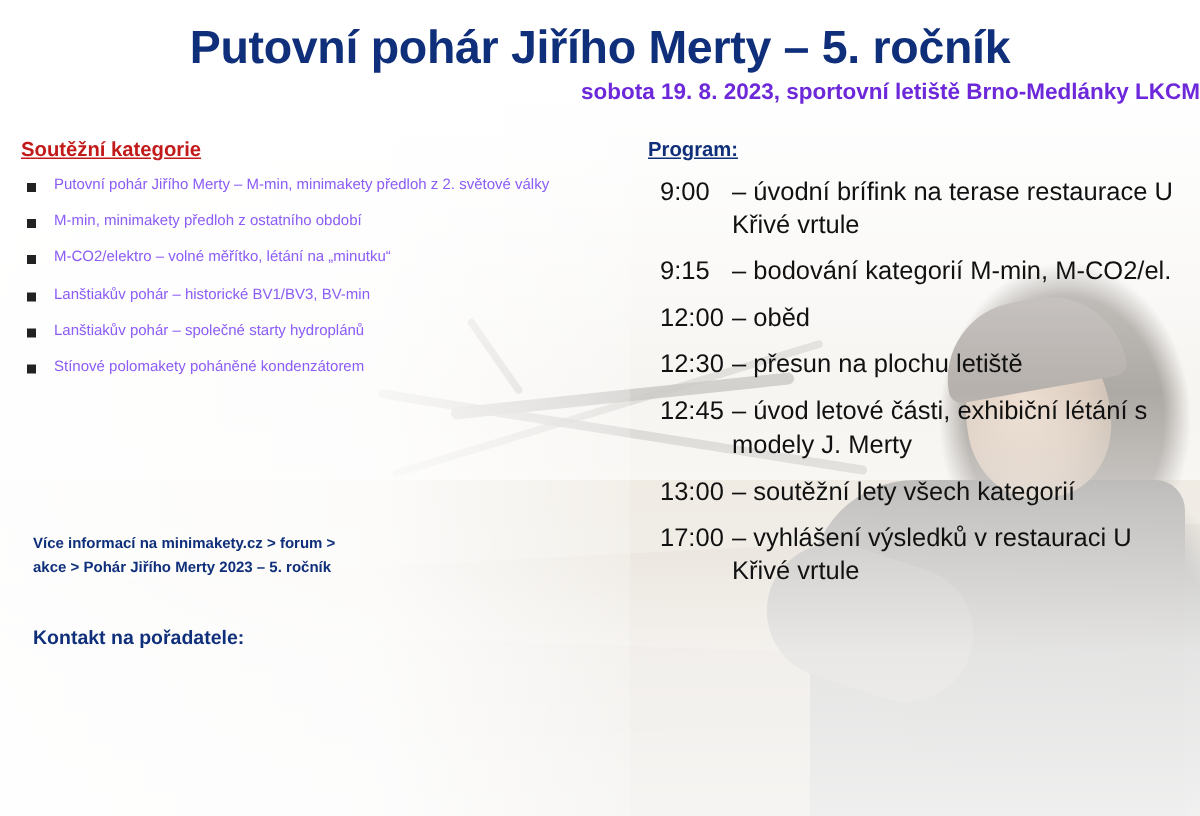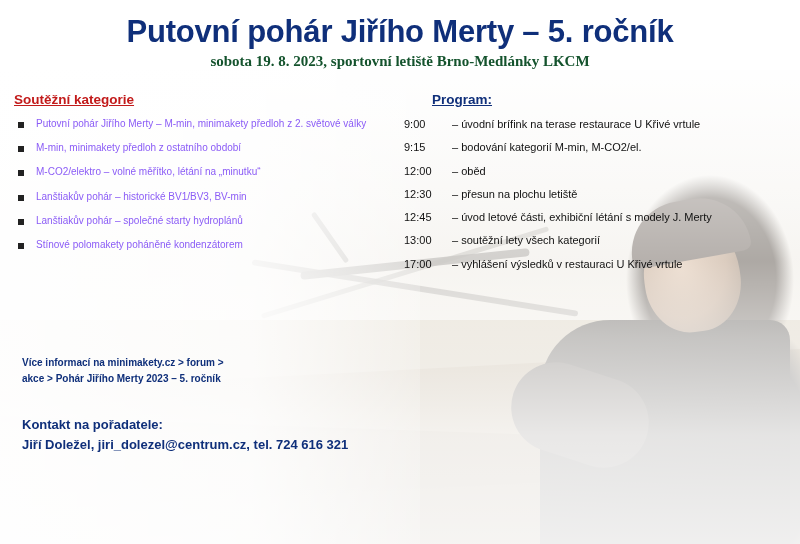--- a/index.html
+++ b/index.html
@@ -165,25 +165,24 @@
     text-align: center;
     font-size: 31px;
     font-weight: bold;
     color: #0f2f7a;
     letter-spacing: -0.2px;
   }
   .subtitle {
     position: absolute;
     left: 0; top: 53px;
     width: 800px;
-    text-align: center;
+    text-align: right;
     font-size: 15px;
     font-weight: bold;
-    color: #14532d;
-    font-family: Liberation Serif, serif;
+    color: #6d28d9;
   }
 
   .col-left {
     position: absolute;
     left: 14px; top: 92px;
     width: 390px;
   }
   .col-right {
     position: absolute;
     left: 404px; top: 92px;
@@ -215,24 +214,25 @@
   }
   ul.cat-list li::before {
     content: "";
     position: absolute;
     left: 4px; top: 5px;
     width: 6px; height: 6px;
     background: #222222;
   }
   .prog-row {
     display: flex;
-    font-size: 11px;
+    font-size: 17px;
     color: #111111;
     margin-bottom: 9px;
     line-height: 1.3;
+    margin-left: 36px;
   }
   .prog-time {
     width: 48px;
     flex: 0 0 48px;
     color: #111111;
   }
   .prog-text {
     flex: 1 1 auto;
   }
 
@@ -344,19 +344,18 @@
       </div>
     </div>
 
     <div class="info-block">
       <div>Více informací na minimakety.cz &gt; forum &gt;</div>
       <div>akce &gt; Pohár Jiřího Merty 2023 – 5. ročník</div>
     </div>
 
     <div class="contact-block">
       <div>Kontakt na pořadatele:</div>
-      <div> Jiří Doležel, jiri_dolezel@centrum.cz, tel. 724 616 321</div>
     </div>
 
 
 
   </div>
 </div>
 
 </body></html>

